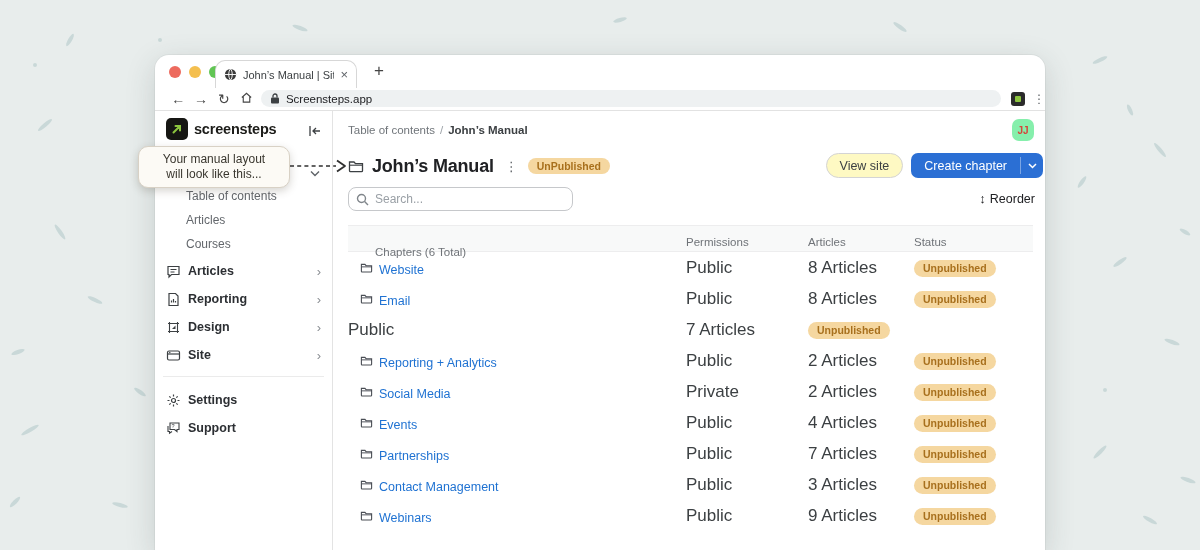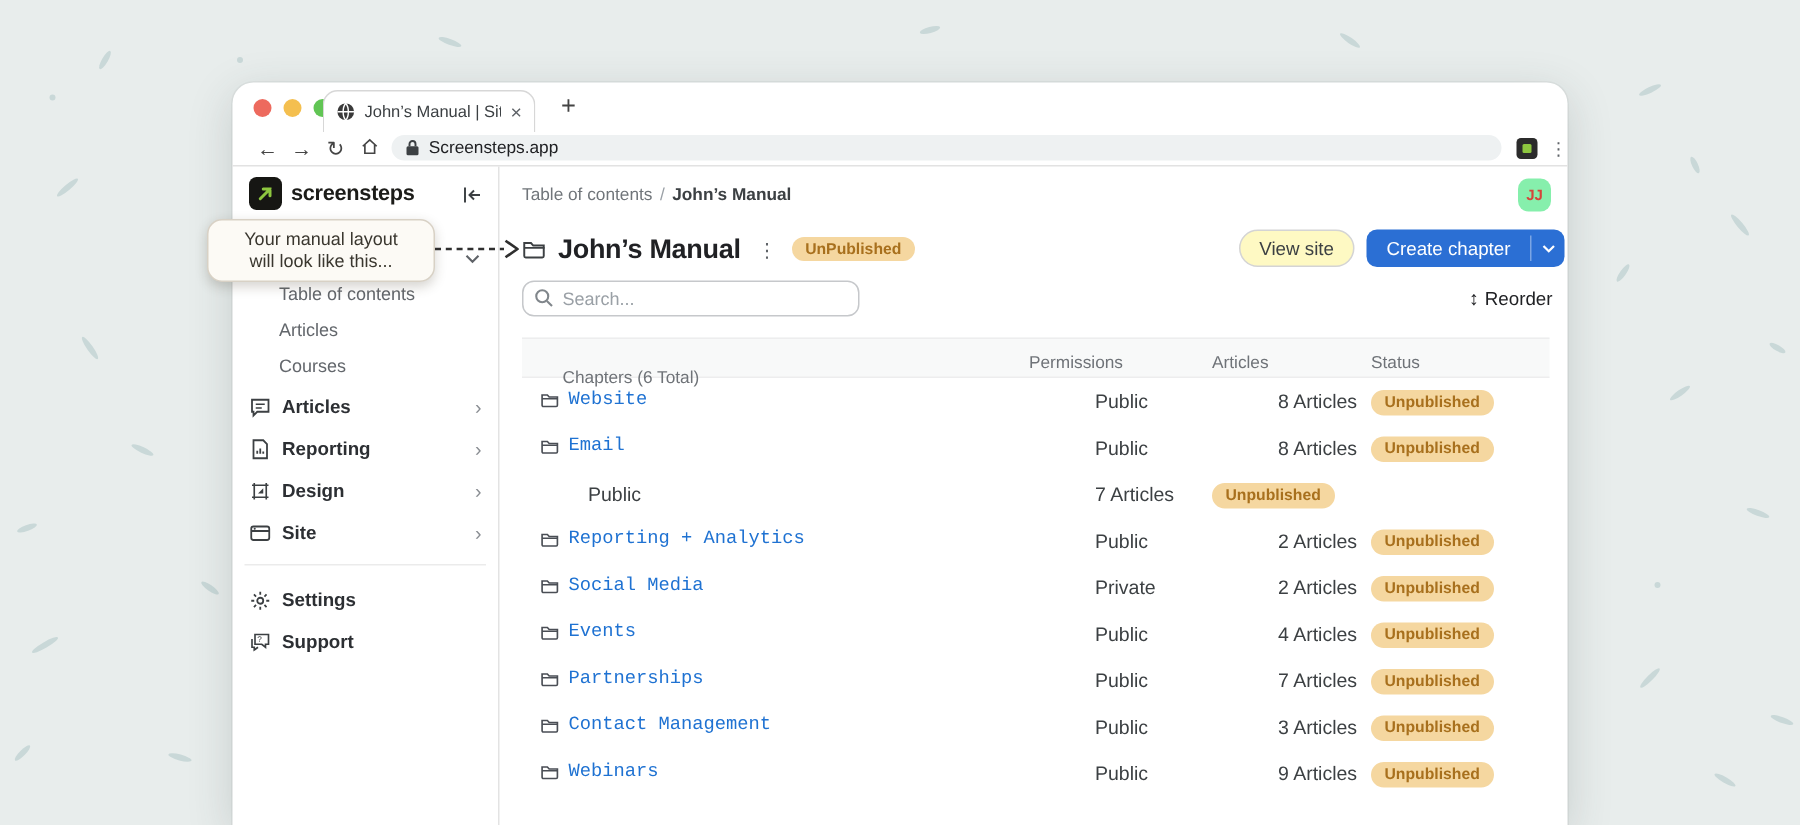--- a/index.html
+++ b/index.html
@@ -90,23 +90,23 @@
              font-size:12.5px; color:#202124; }
   .reorder .ri { font-size:13px; }
 
   
   .tbl { position:absolute; left:15px; top:114px; width:685px; }
   .thead, .trow { display:grid; grid-template-columns:338px 122px 106px 1fr; align-items:center; }
   .thead { height:27px; background:#f8f9f9; border-top:1px solid #ededee; border-bottom:1px solid #ededee; }
   .thead .hc { font-size:11.5px; color:#6f7378; }
   .thead .hc:first-child { padding-left:27px;margin-top:20px; }
   .trow { height:31px; }
-  .cell-name { display:flex; align-items:flex-start; padding-left:12px; gap:6px;font-family:Liberation Mono, monospace; }
+  .cell-name { display:flex; align-items:flex-end; padding-left:12px; gap:6px; }
   .cell-name a { font-size:12.5px; color:#1f72d2; text-decoration:none; }
-  .cell-txt { font-size:13px; color:#3c4043;margin-left:44px; }
+  .cell-txt { font-size:17px; color:#3c4043; }
 
   
   .tooltip { position:absolute; left:138px; top:146px; width:152px; height:42px; z-index:3;
              background:#fcfaf5; border:1px solid #d8d1c5; border-radius:10px;
              box-shadow:0 3px 8px rgba(70,60,40,.22);
              display:flex; flex-direction:column; align-items:center; justify-content:center; }
   .tooltip span { font-size:12px; font-weight:500; color:#3a372f; line-height:15px; }
   .connector { position:absolute; left:288px; top:157px; z-index:3; }
 </style>
 </head>

